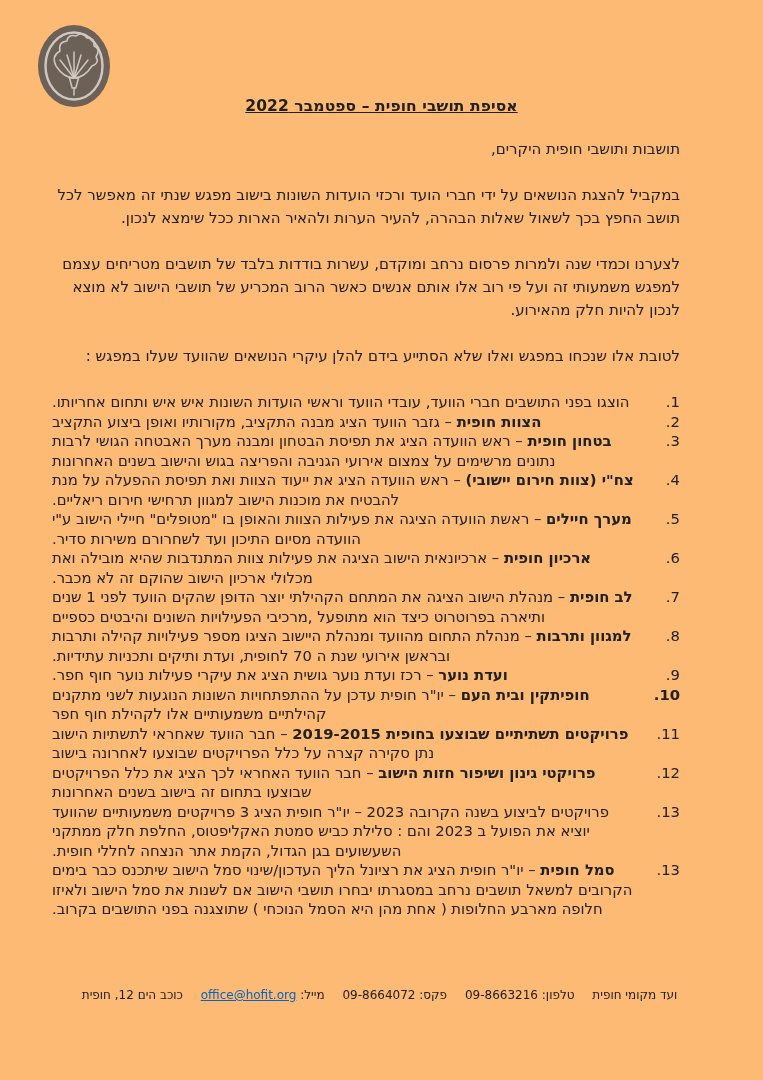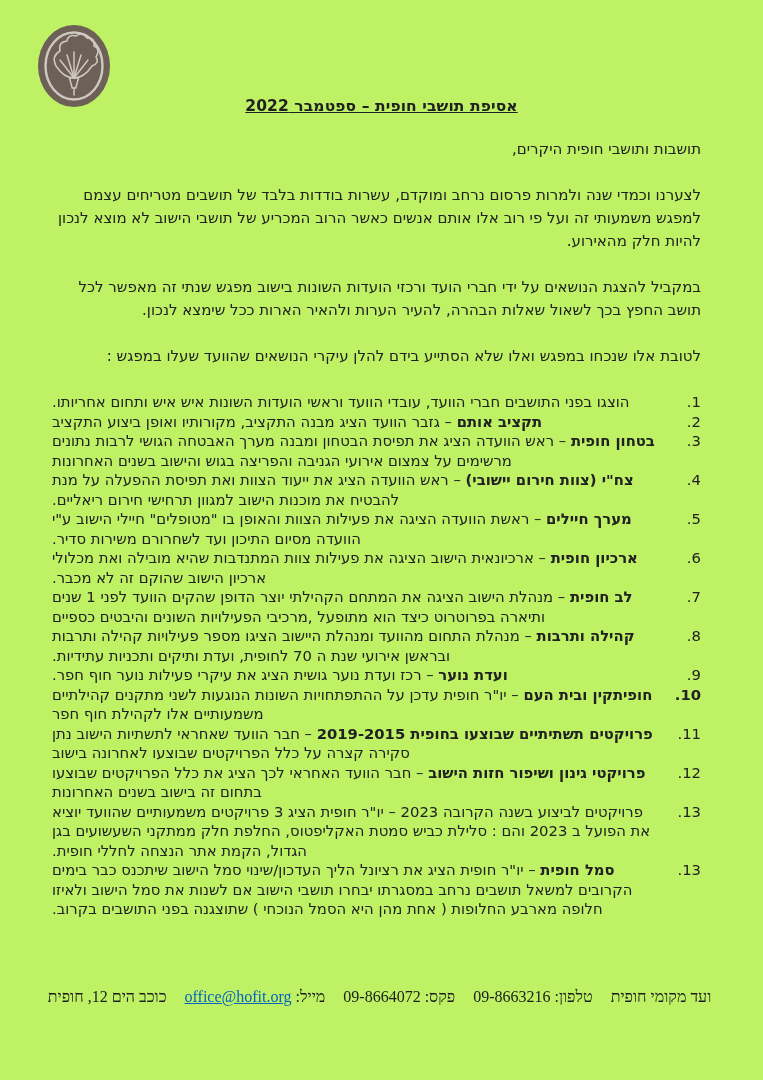--- a/index.html
+++ b/index.html
@@ -1,38 +1,38 @@
 <!DOCTYPE html>
 <html lang="he"><head>
 <meta charset="utf-8">
 <style>
   html,body{margin:0;padding:0;background:#ffffff;}
   .page{
     width:763px;height:1080px;position:relative;margin:0 auto;
-    background:#bef264;direction:rtl;
+    background:#fdba74;direction:rtl;
     font-family:"DejaVu Sans","Liberation Sans",sans-serif;
     color:#212121;overflow:hidden;
   }
   .logo{position:absolute;left:38px;top:25px;width:72px;height:82px;}
   .title{
     padding-top:97px;text-align:center;font-weight:bold;font-size:15.5px;
     text-decoration:underline;letter-spacing:0.1px;
   }
-  .content{margin:0 62px 0 52px;font-size:15px;line-height:23px;}
+  .content{margin:0 83px 0 52px;font-size:15px;line-height:23px;}
   .greeting{margin:38px 0 0 0;}
   .content p{margin:23px 0 0 0;text-align:right;}
   .topics{margin-top:24px;font-size:14.8px;line-height:19.5px;}
   .item{display:flex;align-items:flex-start;}
   .item-num{flex:0 0 46px;text-align:right;white-space:nowrap;}
   .item-num.bold{font-weight:bold;}
   .item-body{flex:1 1 auto;text-align:left;}
   .item-body b{font-weight:bold;}
   .footer{
     position:absolute;top:988px;right:4px;left:0;text-align:center;
-    font-size:16px;color:#1c1c1c;direction:rtl;font-family:Liberation Serif, serif;
+    font-size:12px;color:#1c1c1c;direction:rtl;
   }
   .footer .seg{margin:0 7px;}
   .footer a{color:#0563c1;text-decoration:underline;}
   .num-ltr{direction:ltr;unicode-bidi:isolate;}
 </style>
 </head>
 <body>
 
 <div class="page">
 
@@ -50,33 +50,33 @@
         <path d="M31.5,53 L40.5,53 L37.8,63 L34.2,63 Z"></path>
         <path d="M36,63 L36,70"></path>
       </g>
     </svg>
   </div>
 
   <div class="title">אסיפת תושבי חופית – ספטמבר 2022</div>
 
   <div class="content">
     <p class="greeting">תושבות ותושבי חופית היקרים,</p>
+    <p>במקביל להצגת הנושאים על ידי חברי הועד ורכזי הועדות השונות בישוב מפגש שנתי זה מאפשר לכל תושב החפץ בכך לשאול שאלות הבהרה, להעיר הערות ולהאיר הארות ככל שימצא לנכון.</p>
     <p>לצערנו וכמדי שנה ולמרות פרסום נרחב ומוקדם, עשרות בודדות בלבד של תושבים מטריחים עצמם למפגש משמעותי זה ועל פי רוב אלו אותם אנשים כאשר הרוב המכריע של תושבי הישוב לא מוצא לנכון להיות חלק מהאירוע.</p>
-    <p>במקביל להצגת הנושאים על ידי חברי הועד ורכזי הועדות השונות בישוב מפגש שנתי זה מאפשר לכל תושב החפץ בכך לשאול שאלות הבהרה, להעיר הערות ולהאיר הארות ככל שימצא לנכון.</p>
     <p>לטובת אלו שנכחו במפגש ואלו שלא הסתייע בידם להלן עיקרי הנושאים שהוועד שעלו במפגש :</p>
 
     <div class="topics" id="items-list">
     <div class="item">
       <span class="item-num">1.</span>
       <span class="item-body"><b></b><span>הוצגו בפני התושבים חברי הוועד, עובדי הוועד וראשי הועדות השונות איש איש ותחום אחריותו.</span></span>
     </div>
 
     <div class="item">
       <span class="item-num">2.</span>
-      <span class="item-body"><b>תקציב אותם</b><span> – גזבר הוועד הציג מבנה התקציב, מקורותיו ואופן ביצוע התקציב</span></span>
+      <span class="item-body"><b>הצוות חופית</b><span> – גזבר הוועד הציג מבנה התקציב, מקורותיו ואופן ביצוע התקציב</span></span>
     </div>
 
     <div class="item">
       <span class="item-num">3.</span>
       <span class="item-body"><b>בטחון חופית</b><span> – ראש הוועדה הציג את תפיסת הבטחון ומבנה מערך האבטחה הגושי לרבות נתונים מרשימים על צמצום אירועי הגניבה והפריצה בגוש והישוב בשנים האחרונות</span></span>
     </div>
 
     <div class="item">
       <span class="item-num">4.</span>
       <span class="item-body"><b>צח"י (צוות חירום יישובי)</b><span> – ראש הוועדה הציג את ייעוד הצוות ואת תפיסת ההפעלה על מנת להבטיח את מוכנות הישוב למגוון תרחישי חירום ריאליים.</span></span>
@@ -92,21 +92,21 @@
       <span class="item-body"><b>ארכיון חופית</b><span> – ארכיונאית הישוב הציגה את פעילות צוות המתנדבות שהיא מובילה ואת מכלולי ארכיון הישוב שהוקם זה לא מכבר.</span></span>
     </div>
 
     <div class="item">
       <span class="item-num">7.</span>
       <span class="item-body"><b>לב חופית</b><span> – מנהלת הישוב הציגה את המתחם הקהילתי יוצר הדופן שהקים הוועד לפני 1 שנים ותיארה בפרוטרוט כיצד הוא מתופעל ,מרכיבי הפעילויות השונים והיבטים כספיים</span></span>
     </div>
 
     <div class="item">
       <span class="item-num">8.</span>
-      <span class="item-body"><b>קהילה ותרבות</b><span> – מנהלת התחום מהוועד ומנהלת היישוב הציגו מספר פעילויות קהילה ותרבות ובראשן אירועי שנת ה 70 לחופית, ועדת ותיקים ותכניות עתידיות.</span></span>
+      <span class="item-body"><b>למגוון ותרבות</b><span> – מנהלת התחום מהוועד ומנהלת היישוב הציגו מספר פעילויות קהילה ותרבות ובראשן אירועי שנת ה 70 לחופית, ועדת ותיקים ותכניות עתידיות.</span></span>
     </div>
 
     <div class="item">
       <span class="item-num">9.</span>
       <span class="item-body"><b>ועדת נוער</b><span> – רכז ועדת נוער גושית הציג את עיקרי פעילות נוער חוף חפר.</span></span>
     </div>
 
     <div class="item">
       <span class="item-num bold">10.</span>
       <span class="item-body"><b>חופיתקין ובית העם</b><span> – יו"ר חופית עדכן על ההתפתחויות השונות הנוגעות לשני מתקנים קהילתיים משמעותיים אלו לקהילת חוף חפר</span></span>

